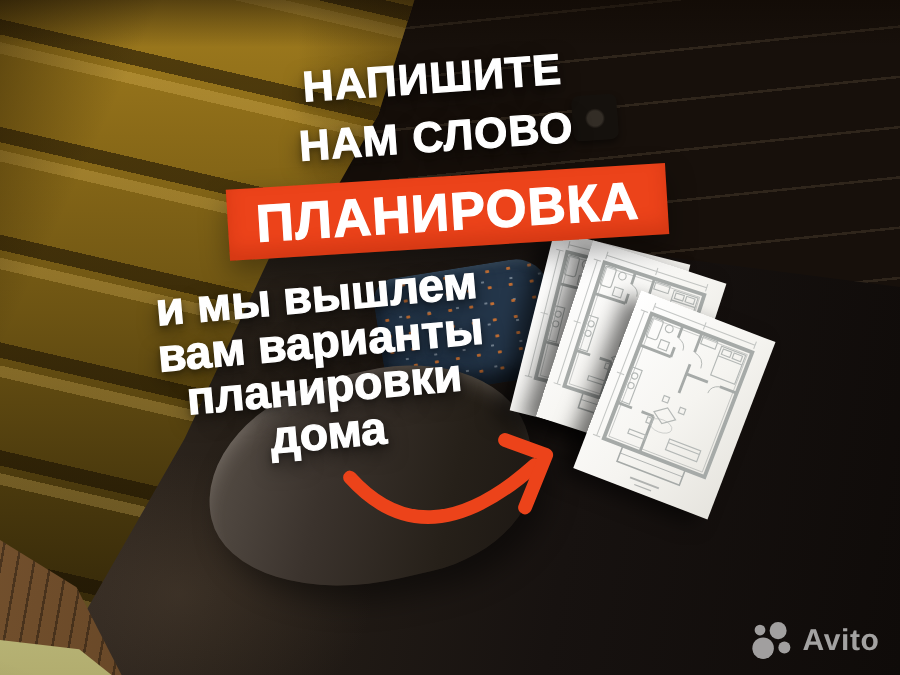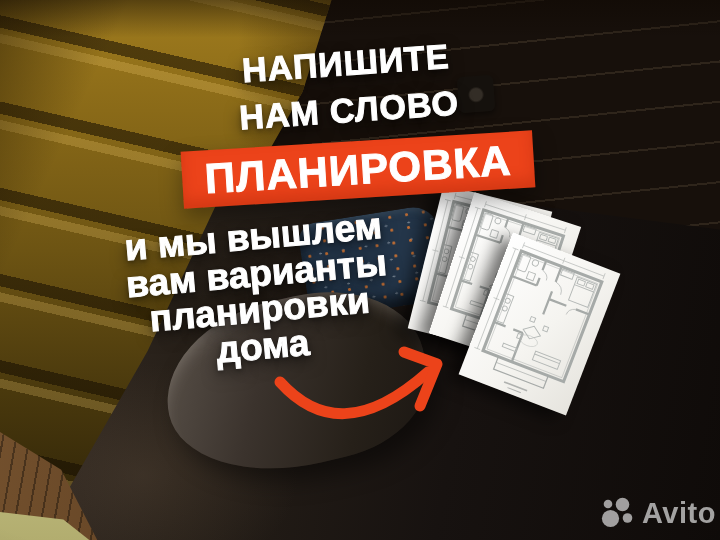--- a/index.html
+++ b/index.html
@@ -142,21 +142,21 @@
     -webkit-text-stroke:1px #fff;
     text-shadow: 0 6px 16px rgba(0,0,0,.6), 0 2px 5px rgba(0,0,0,.45);
   }
 
   
   .watermark {
     left:600px; top:494px; height:38px;
     display:flex; align-items:center; gap:5px; opacity:.72;
   }
   .watermark svg { width:37px; height:34px; fill:#d8d8d8; }
-  .watermark span { color:#dcdcdc; font-size:29px; font-weight:700; letter-spacing:.5px; }
+  .watermark span { color:#dcdcdc; font-size:24px; font-weight:700; letter-spacing:.5px; }
 </style>
 </head>
 <body>
 
 <svg width="0" height="0" style="position:absolute">
   <defs>
     <g id="plan" fill="none" stroke="#a6aaa8">
 
       <g stroke-width="0.8" opacity="0.65">
         <path d="M14 8 H98 M14 5 V11 M56 5 V11 M98 5 V11"></path>

